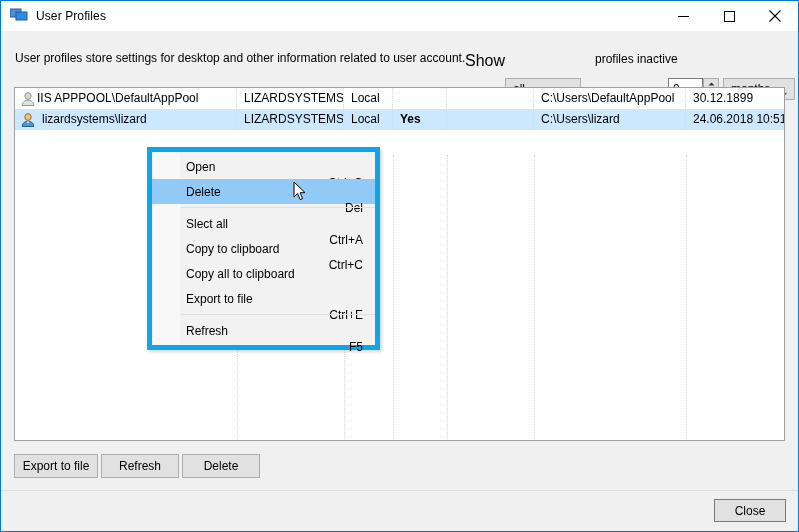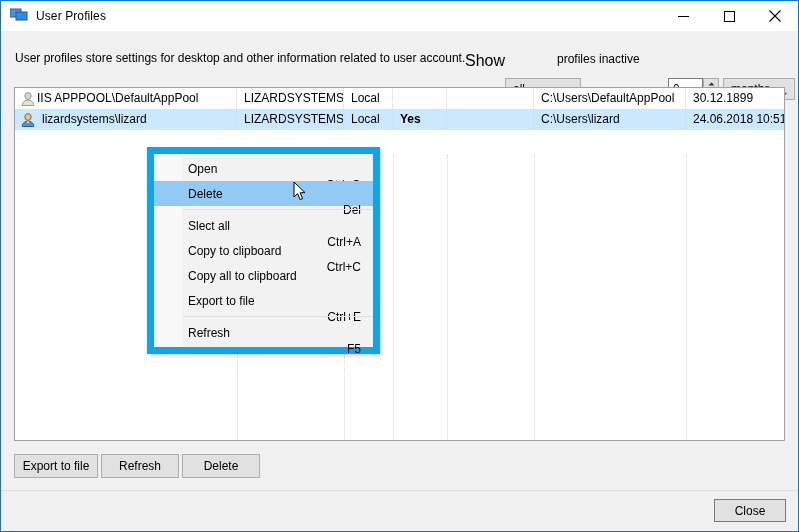--- a/index.html
+++ b/index.html
@@ -110,21 +110,21 @@
     top: 47px;
     width: 76px;
   }
   #months-combo {
     left: 722px;
     top: 47px;
     width: 72px;
   }
   #inactive-label {
     position: absolute;
-    left: 556px;
+    left: 594px;
     top: 21px;
     font-size: 12px;
     white-space: nowrap;
   }
   #spin-box {
     position: absolute;
     left: 667px;
     top: 47px;
     width: 35px;
     height: 22px;
@@ -226,21 +226,21 @@
   }
 
   
   #ctx-menu {
     position: absolute;
     left: 146px;
     top: 146px;
     width: 233px;
     box-sizing: border-box;
     background: #f2f2f2;
-    border: 7px solid #0ea5e9;
+    border: 5px solid #0ea5e9;
     box-shadow: 2px 2px 3px rgba(0,0,0,0.16);
     padding: 2px 0 2px 0;
     z-index: 40;
   }
   #ctx-gutter {
     position: absolute;
     left: 1px;
     top: 1px;
     bottom: 1px;
     width: 27px;

